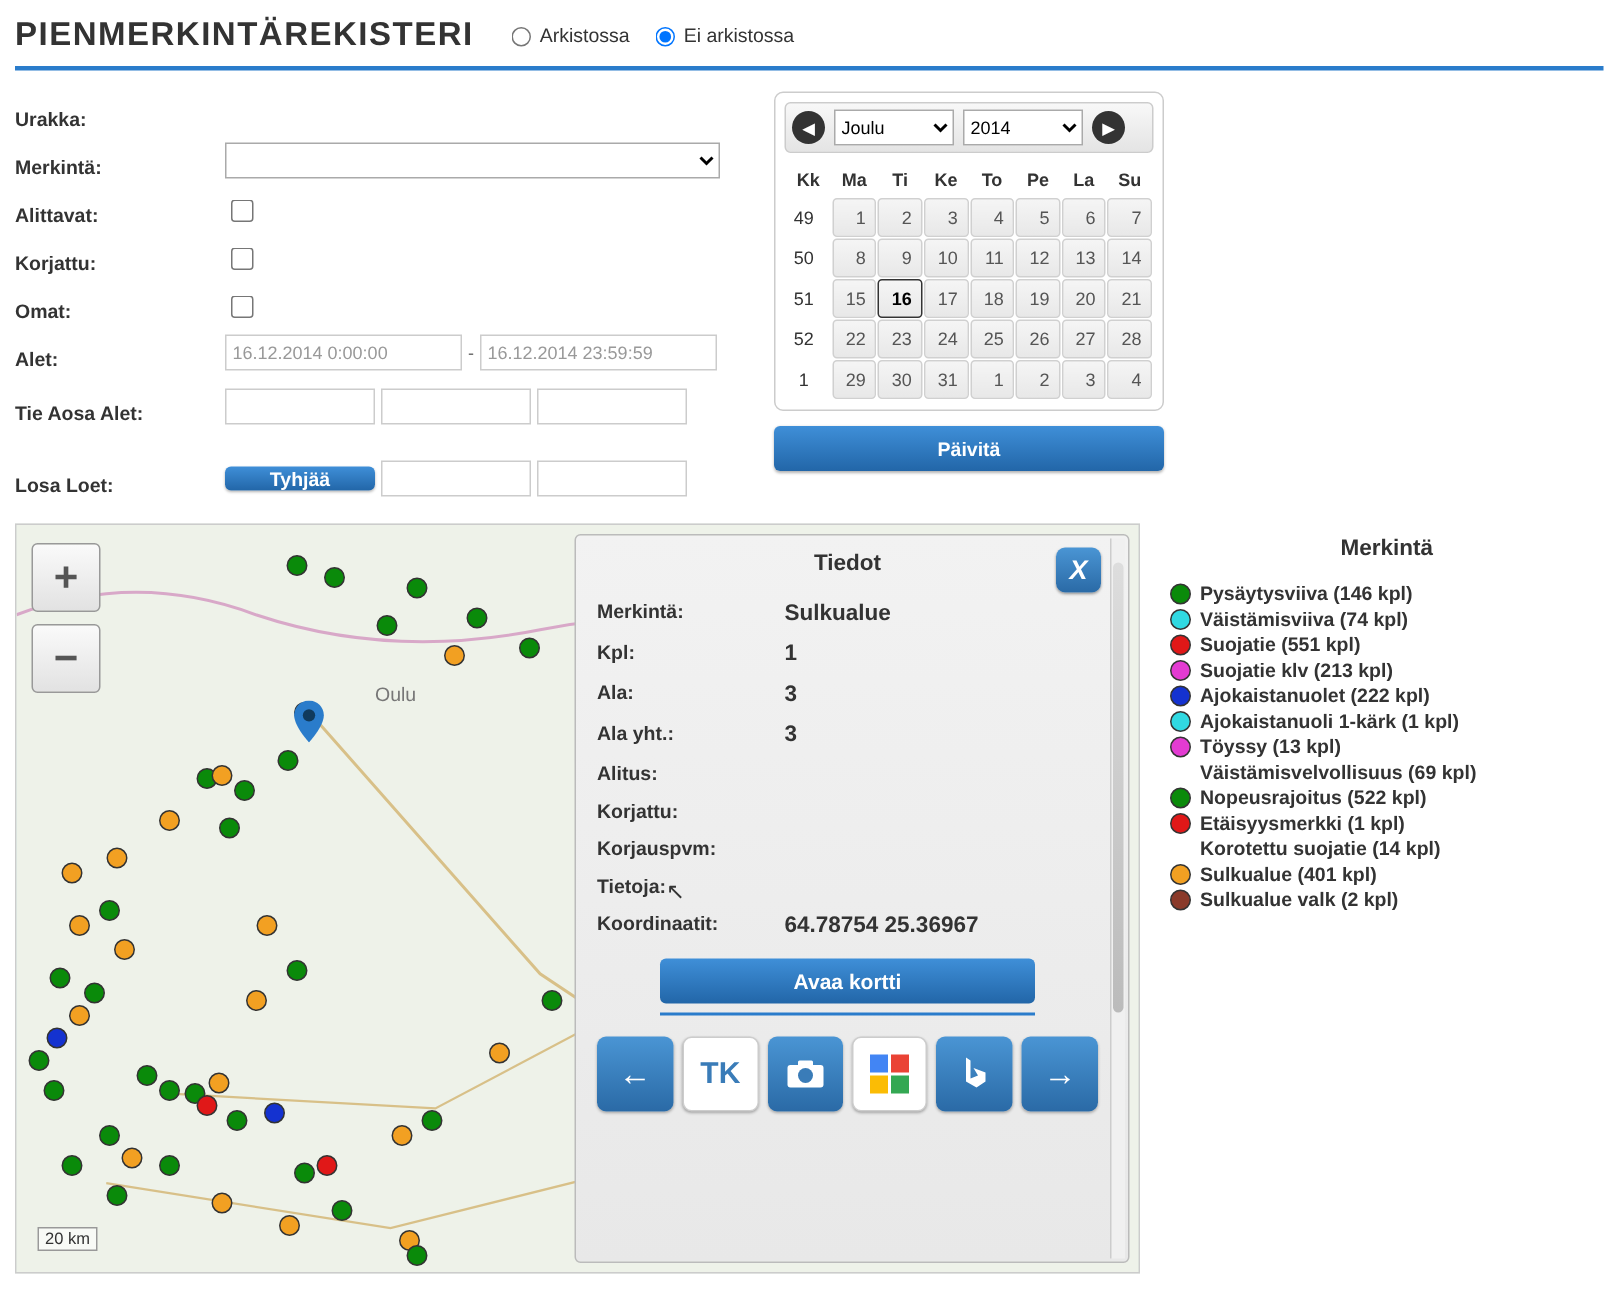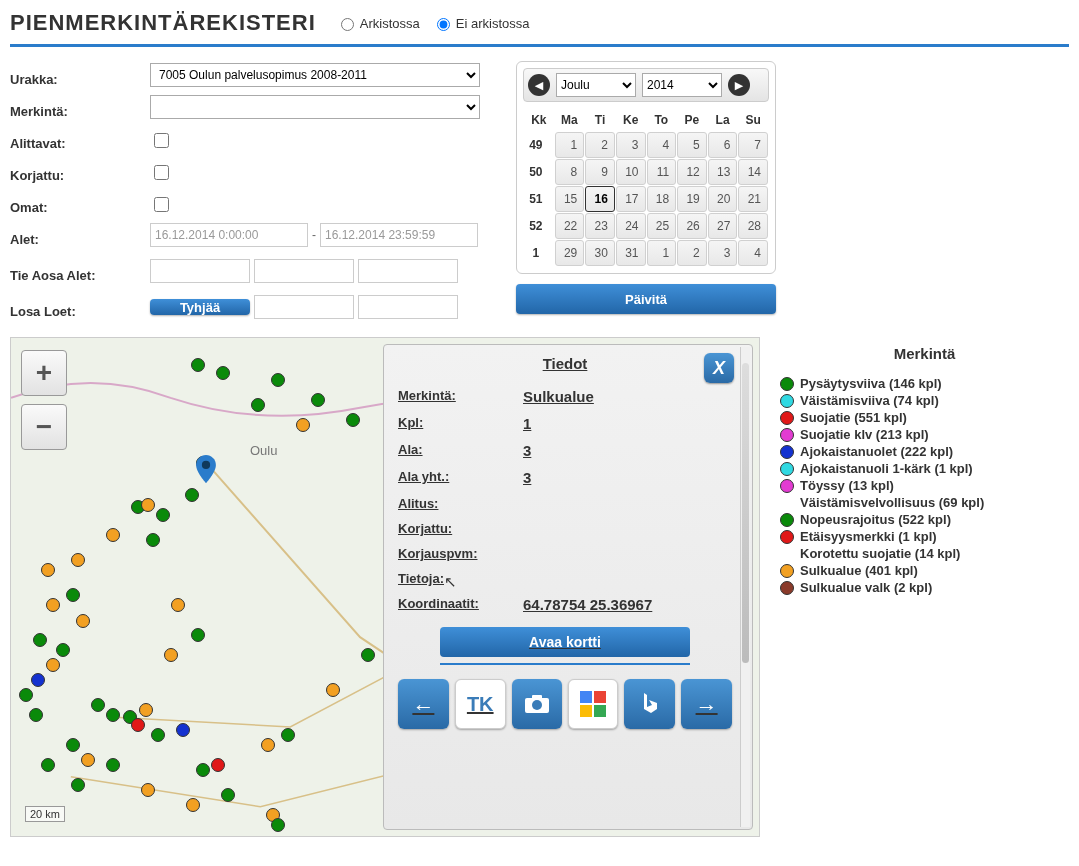--- a/index.html
+++ b/index.html
@@ -34,39 +34,39 @@
   .cal-col { flex: 0 0 260px; }
   .calendar { border: 1px solid #ccc; border-radius: 6px; padding: 6px; background: #fff; }
   .cal-nav { display: flex; align-items: center; gap: 6px; background: linear-gradient(#f8f8f8,#e4e4e4); border: 1px solid #ccc; border-radius: 4px; padding: 4px; margin-bottom: 6px; }
   .cal-arrow { width: 22px; height: 22px; border-radius: 50%; background: #333; color: #fff; display: flex; align-items: center; justify-content: center; font-size: 11px; cursor: pointer; border: none; }
   .cal-select { height: 24px; border: 1px solid #aaa; background: #fff; font-size: 12px; }
   .cal-select.month { width: 80px; }
   .cal-select.year { width: 80px; }
   table.cal { border-collapse: separate; border-spacing: 1px; width: 100%; }
   table.cal th { font-size: 12px; font-weight: bold; padding: 4px 0; }
   table.cal td { text-align: right; font-size: 12px; padding: 5px 6px 5px 0; background: linear-gradient(#f5f5f5,#e8e8e8); border: 1px solid #d0d0d0; border-radius: 3px; width: 28px; cursor: pointer; color: #555; }
-  table.cal td.wk { background: none; border: none; font-weight: bold; text-align: center; cursor: default; color: #333; }
+  table.cal td.wk { background: none; border: none; font-weight: normal; text-align: center; cursor: default; color: #333; }
   table.cal td.sel { border: 1px solid #333; font-weight: bold; color: #000; }
   .update-btn { width: 100%; margin-top: 10px; height: 30px; }
 
   
   .lower { display: flex; gap: 20px; margin-top: 12px; }
   .map-panel { position: relative; width: 750px; height: 500px; border: 1px solid #ccc; background: #e8efe6; overflow: hidden; }
   .map-bg { position: absolute; inset: 0; }
   .zoom-ctrl { position: absolute; left: 10px; top: 12px; display: flex; flex-direction: column; gap: 8px; z-index: 5; }
   .zoom-btn { width: 46px; height: 46px; border: 1px solid #999; border-radius: 4px; background: linear-gradient(#fafafa,#e2e2e2); font-size: 28px; font-weight: bold; color: #555; cursor: pointer; }
   .scale { position: absolute; left: 14px; bottom: 14px; font-size: 11px; background: rgba(255,255,255,0.6); padding: 1px 4px; border: 1px solid #999; }
 
   .city-label { position: absolute; font-size: 13px; color: #777; margin-left: 39px; }
 
   .marker { position: absolute; width: 14px; height: 14px; border-radius: 50%; border: 1px solid #333; }
   .pin { position: absolute; width: 20px; height: 28px; z-index: 6; }
   .pin svg { width: 100%; height: 100%; }
 
-  .info-panel { position: absolute; right: 6px; top: 6px; bottom: 6px; width: 370px; background: linear-gradient(#f2f2f2,#e8e8e8); border: 1px solid #bbb; border-radius: 4px; z-index: 10; text-decoration: underline; }
+  .info-panel { position: absolute; right: 6px; top: 6px; bottom: 6px; width: 370px; background: linear-gradient(#f2f2f2,#e8e8e8); border: 1px solid #bbb; border-radius: 4px; z-index: 10; }
   .info-scroll { position: absolute; right: 2px; top: 2px; bottom: 2px; width: 10px; background: #f0f0f0; border-left: 1px solid #ccc; }
   .info-scroll::before { content: ""; position: absolute; top: 16px; left: 1px; right: 1px; height: 300px; background: linear-gradient(#ddd,#bbb); border-radius: 4px; }
   .info-body { padding: 10px 20px 10px 14px; }
   .info-title-row { display: flex; justify-content: center; position: relative; margin-bottom: 16px; }
   .info-title { font-weight: bold; font-size: 15px; }
   .close-x { position: absolute; right: -2px; top: -2px; width: 30px; height: 30px; border-radius: 6px; background: linear-gradient(#4a95d4,#2a6aa6); color: #fff; font-style: italic; font-weight: bold; font-size: 18px; display: flex; align-items: center; justify-content: center; cursor: pointer; border: none; box-shadow: 0 1px 2px rgba(0,0,0,0.4); }
   .info-row { display: flex; margin-bottom: 10px; }
   .info-label { flex: 0 0 125px; font-weight: bold; font-size: 13px; }
   .info-value { font-weight: bold; font-size: 15px; }
   .open-card { display: block; margin: 14px auto 6px; width: 250px; height: 30px; border-radius: 4px; background: linear-gradient(#3f8fd8,#2266a8); color: #fff; font-weight: bold; border: none; cursor: pointer; font-size: 14px; }
@@ -97,25 +97,20 @@
       <span>Ei arkistossa</span>
     </label>
   </div>
 </div>
 <div class="divider"></div>
 
 <div class="controls-row">
   <div class="form-col">
     <div class="form-row">
       <div class="form-label">Urakka:</div>
-      <div class="form-control">
-        <select class="full">
-          <option>7005 Oulun palvelusopimus 2008-2011</option>
-        </select>
-      </div>
     </div>
     <div class="form-row">
       <div class="form-label">Merkintä:</div>
       <div class="form-control">
         <select class="full">
           <option></option>
         </select>
       </div>
     </div>
     <div class="form-row">
@@ -145,21 +140,21 @@
       </div>
     </div>
     <div class="form-row" style="margin-top:10px;">
       <div class="form-label">Tie Aosa Alet:</div>
       <div class="form-control">
         <input class="short" style="">
         <input class="short" style="">
         <input class="short" style="">
       </div>
     </div>
-    <div class="form-row" style="margin-top:10px;">
+    <div class="form-row" style="margin-top:22px;">
       <div class="form-label">Losa Loet:</div>
       <div class="form-control">
         <button class="btn tyhjaa">Tyhjää</button>
         <input class="short" style="">
         <input class="short" style="">
       </div>
     </div>
   </div>
 
   <div class="cal-col">

